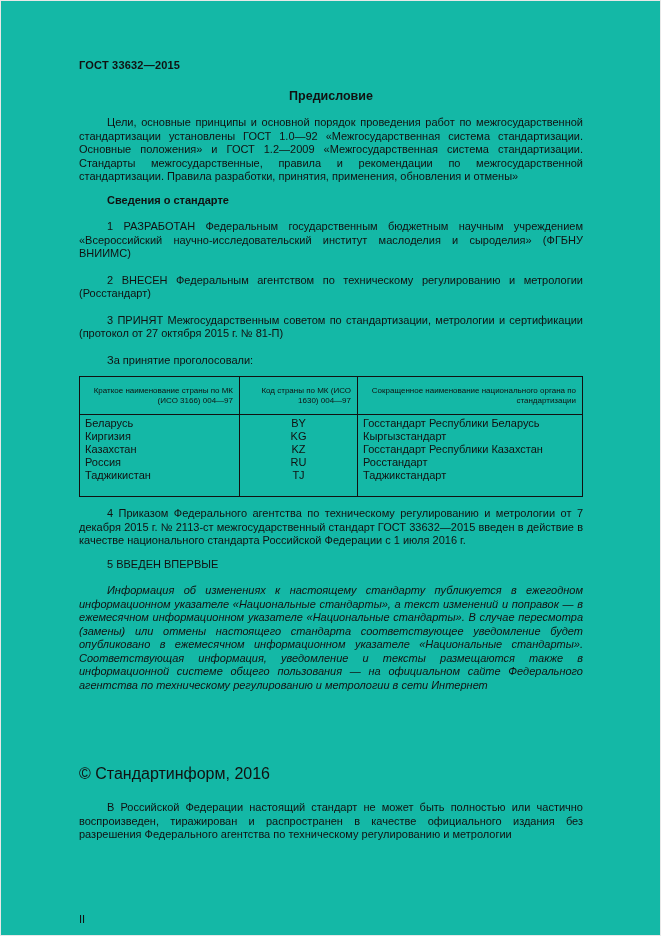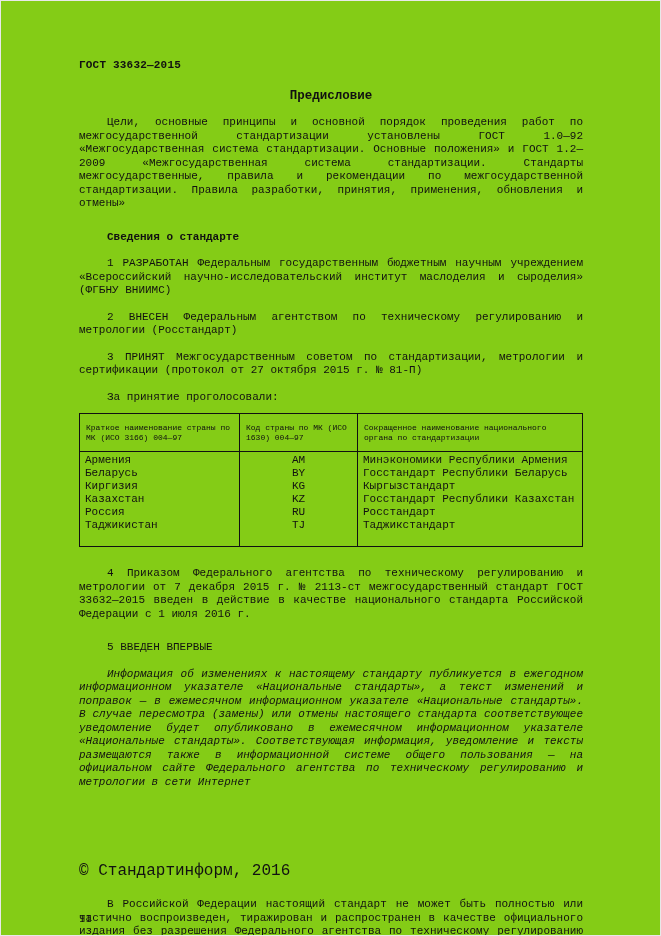--- a/index.html
+++ b/index.html
@@ -6,25 +6,24 @@
   html,body { background:#ffffff; }
   body {
     font-family:"Liberation Sans", sans-serif;
     color:#111111;
     width:661px;
   }
   .page {
     position:relative;
     width:661px;
     height:936px;
-    background:#84cc16;
+    background:#14b8a6;
     border:1px solid #e8e8e8;
     padding:58px 77px 0 78px;
     overflow:hidden;
-    font-family:Liberation Mono, monospace;
   }
   .doc-header {
     font-size:11px;
     font-weight:bold;
     letter-spacing:0.2px;
   }
   .title {
     margin-top:18px;
     text-align:center;
     font-size:12.5px;
@@ -32,37 +31,37 @@
   }
   .para {
     margin-top:13px;
     font-size:11px;
     line-height:13.5px;
     text-align:justify;
     text-indent:28px;
   }
   .para.bold { font-weight:bold; }
   .para.italic { font-style:italic; }
-  .para.tight { margin-top:20px; }
+  .para.tight { margin-top:10px; }
   table.vote {
     margin-top:9px;
     width:100%;
     border-collapse:collapse;
     table-layout:fixed;
   }
   table.vote th, table.vote td {
     border-left:1px solid #111;
     border-right:1px solid #111;
     font-weight:normal;
   }
   table.vote thead th {
     border:1px solid #111;
     font-size:8px;
     line-height:10px;
-    text-align:left;
+    text-align:right;
     vertical-align:middle;
     padding:4px 6px;
     height:38px;
   }
   table.vote tbody td {
     font-size:11px;
     line-height:13px;
     padding:0 5px;
     vertical-align:top;
   }
@@ -116,25 +115,20 @@
     </colgroup>
     <thead>
       <tr>
         <th>Краткое наименование страны по МК (ИСО 3166) 004—97</th>
         <th>Код страны по МК (ИСО 1630) 004—97</th>
         <th>Сокращенное наименование национального органа по стандартизации</th>
       </tr>
     </thead>
     <tbody>
       <tr>
-        <td>Армения</td>
-        <td class="code">AM</td>
-        <td>Минэкономики Республики Армения</td>
-      </tr>
-      <tr>
         <td>Беларусь</td>
         <td class="code">BY</td>
         <td>Госстандарт Республики Беларусь</td>
       </tr>
       <tr>
         <td>Киргизия</td>
         <td class="code">KG</td>
         <td>Кыргызстандарт</td>
       </tr>
       <tr>

